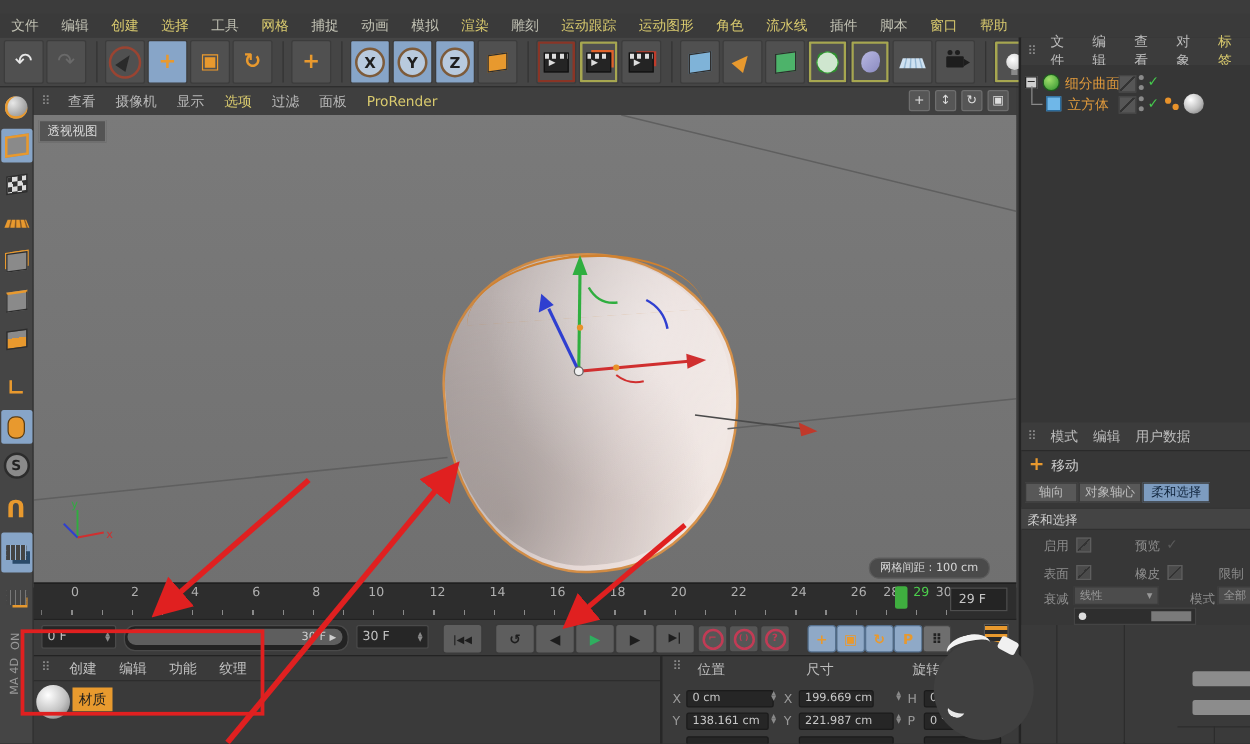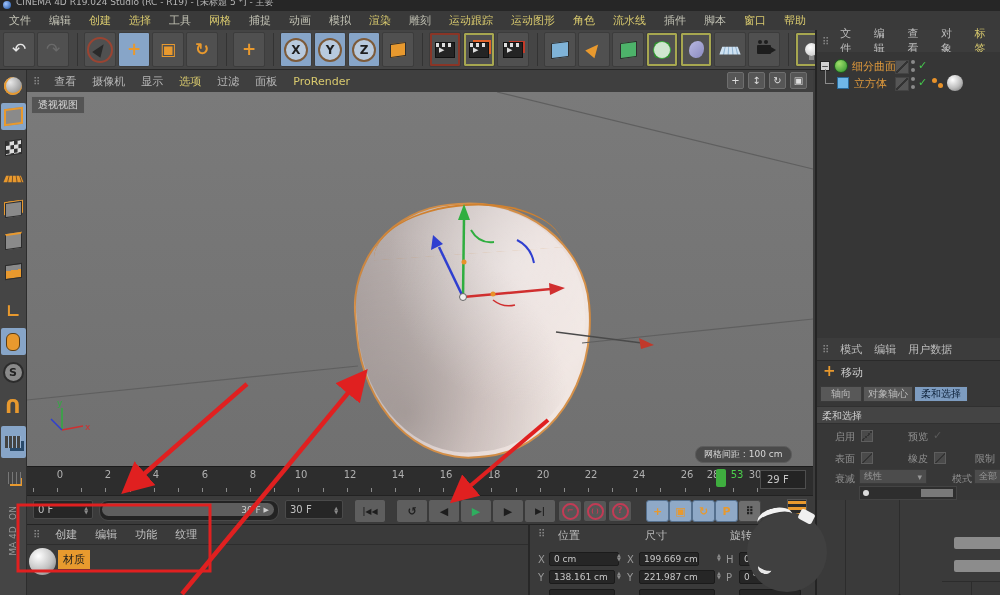--- a/index.html
+++ b/index.html
@@ -173,24 +173,20 @@
   .wfrag{position:absolute;z-index:41;}
 
   #annot{position:absolute;left:0;top:0;z-index:60;pointer-events:none;}
   svg{display:block;}
 </style>
 </head>
 <body>
 
 <div id="screen" class="nosel">
 
-  <div id="titlebar" class="abs">
-    <span class="appico"></span>
-    <span class="t">CINEMA 4D R19.024 Studio (RC - R19) - [未标题 5 *] - 主要</span>
-  </div>
 
   <div id="menubar" class="abs">
     <span class="mi">文件</span>
     <span class="mi">编辑</span>
     <span class="mi hl">创建</span>
     <span class="mi hl">选择</span>
     <span class="mi">工具</span>
     <span class="mi hl">网格</span>
     <span class="mi">捕捉</span>
     <span class="mi">动画</span>
@@ -391,21 +387,21 @@
     <span class="tick" style="left:313px">12</span>
     <span class="tick" style="left:361px">14</span>
     <span class="tick" style="left:409px">16</span>
     <span class="tick" style="left:457px">18</span>
     <span class="tick" style="left:506px">20</span>
     <span class="tick" style="left:554px">22</span>
     <span class="tick" style="left:602px">24</span>
     <span class="tick" style="left:650px">26</span>
     <span class="tick" style="left:676px">28</span>
     <div id="playhead"></div>
-    <span class="tick" style="left:700px;color:#4cd04c;">53</span>
+    <span class="tick" style="left:700px;color:#4cd04c;">29</span>
     <span class="tick" style="left:718px">30</span>
     <div id="tickstrip"></div>
     <div id="framebox">
         <span>29 F</span>
       </div>
   </div>
 
   <div id="transport" class="abs">
     <div class="spin" style="left:6px;top:4px;width:60px;align-items:center;">
       <span>0 F</span>

